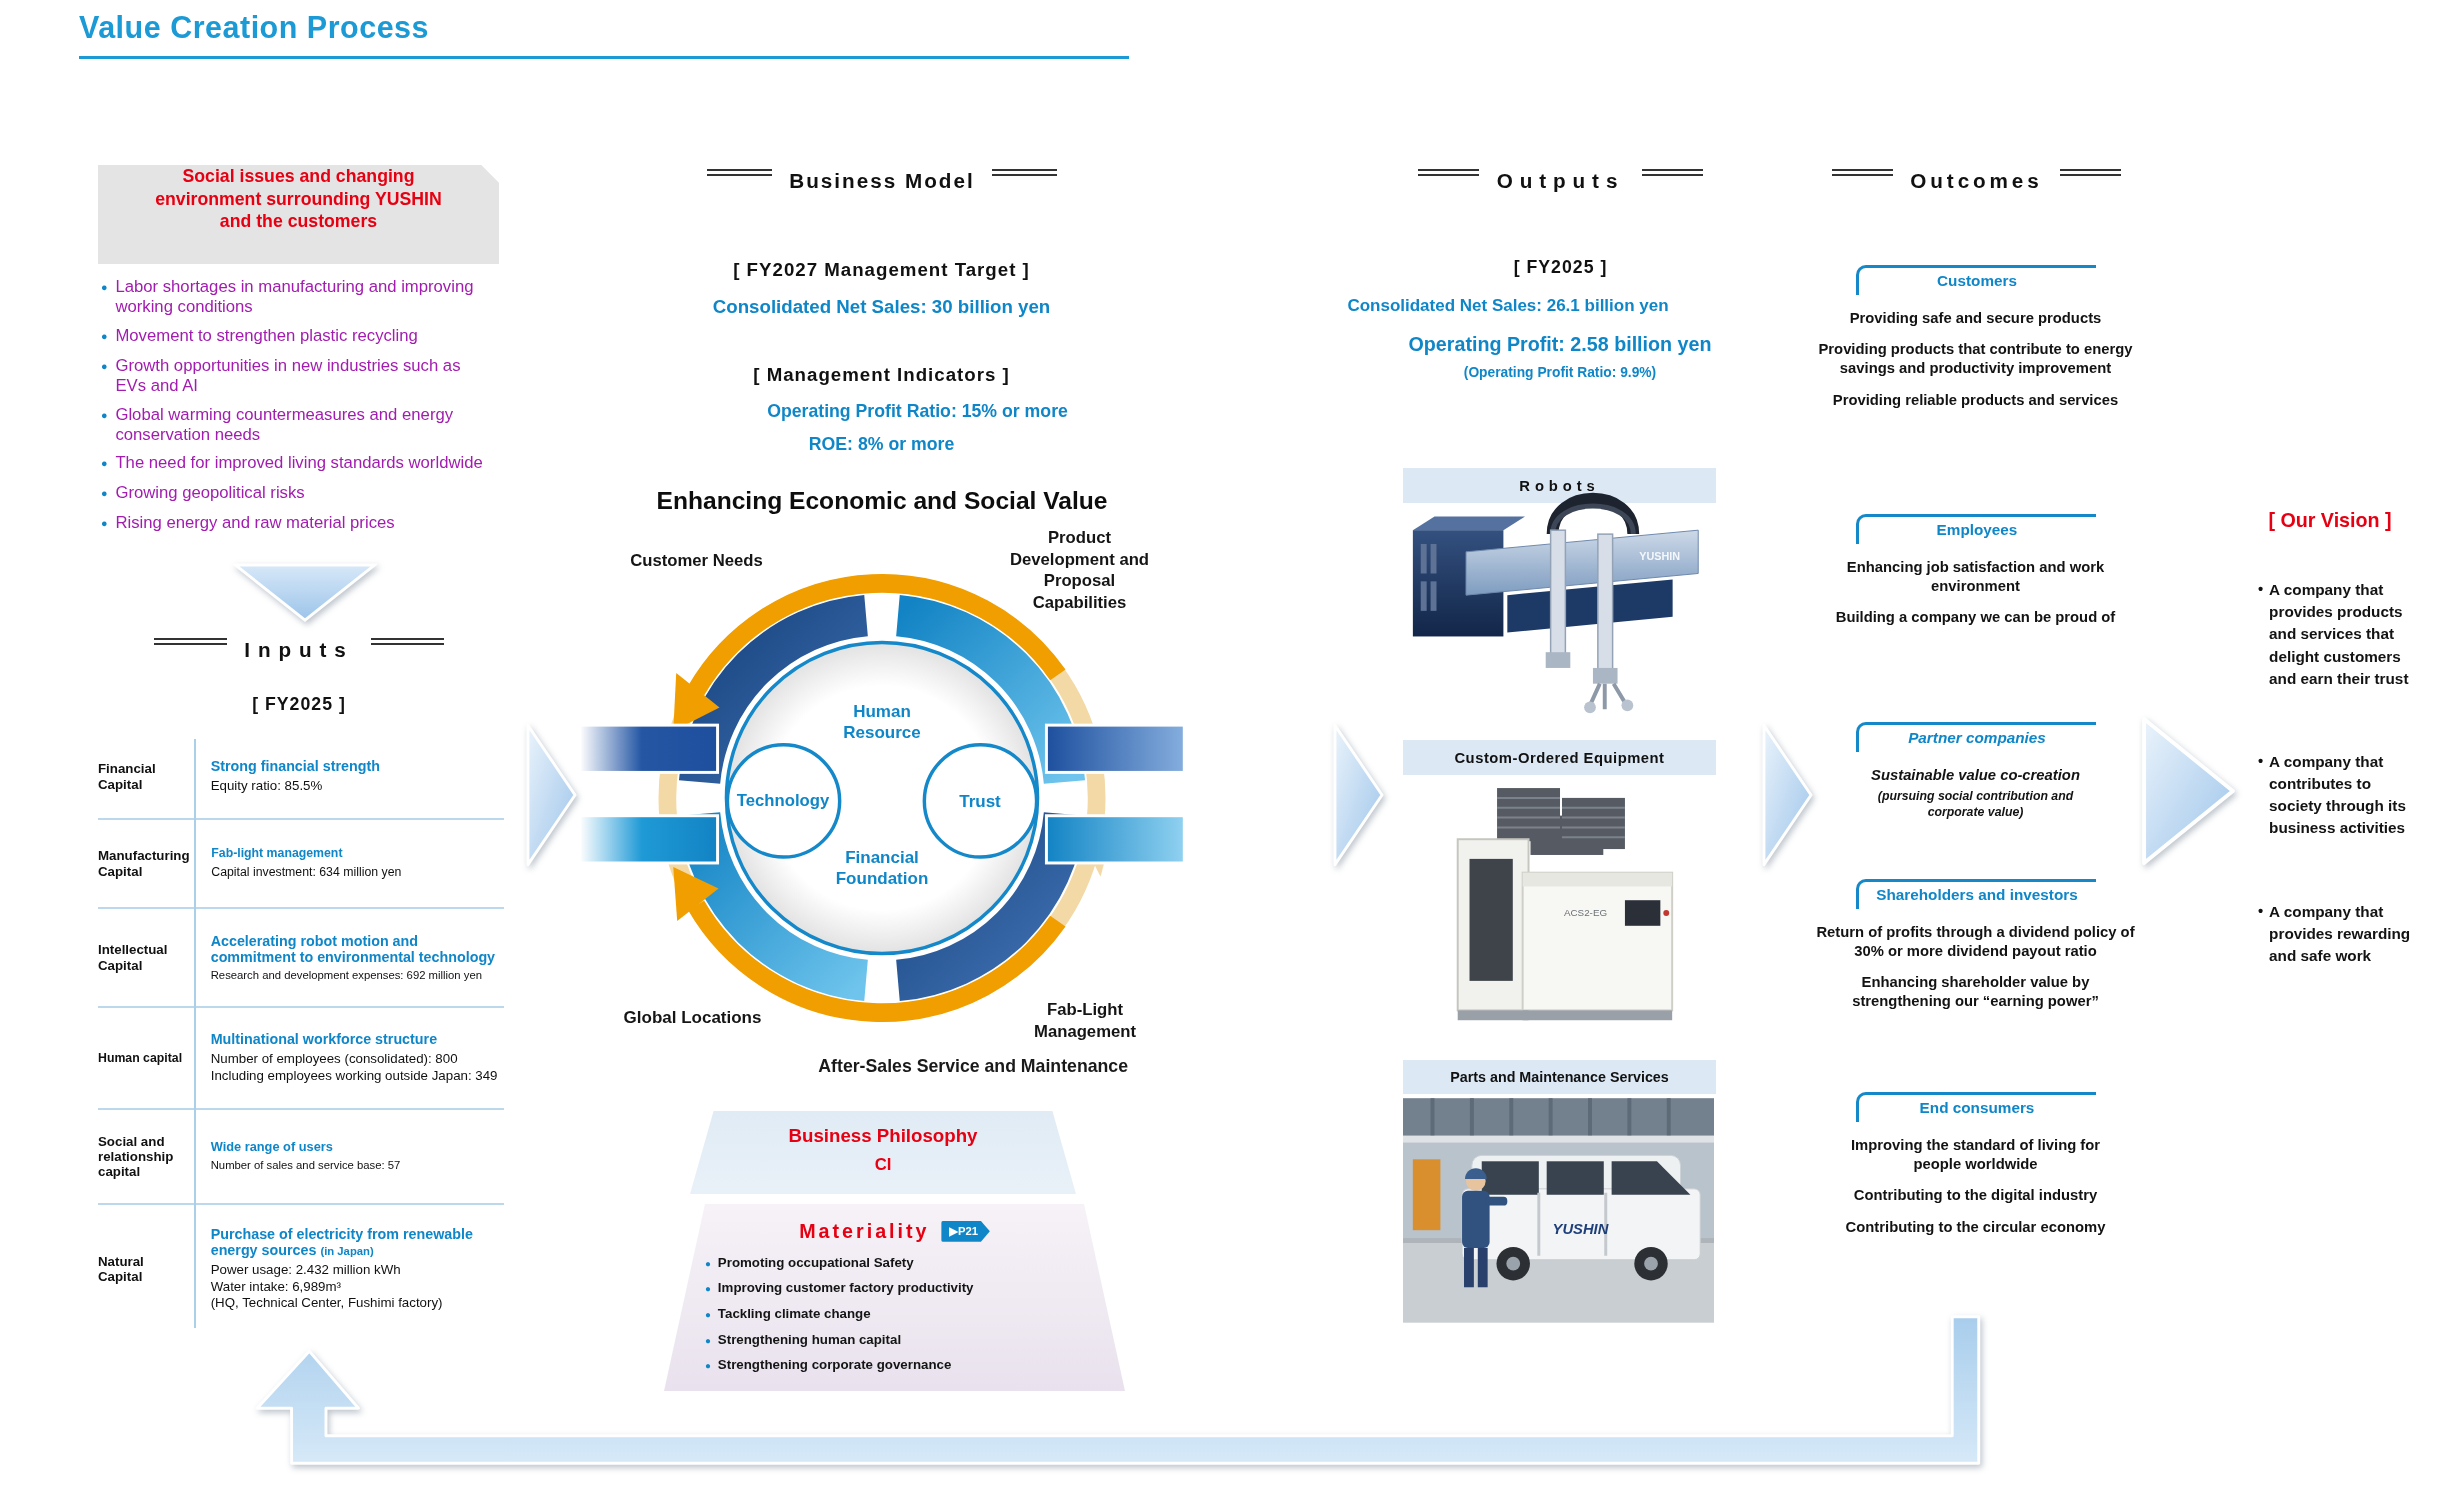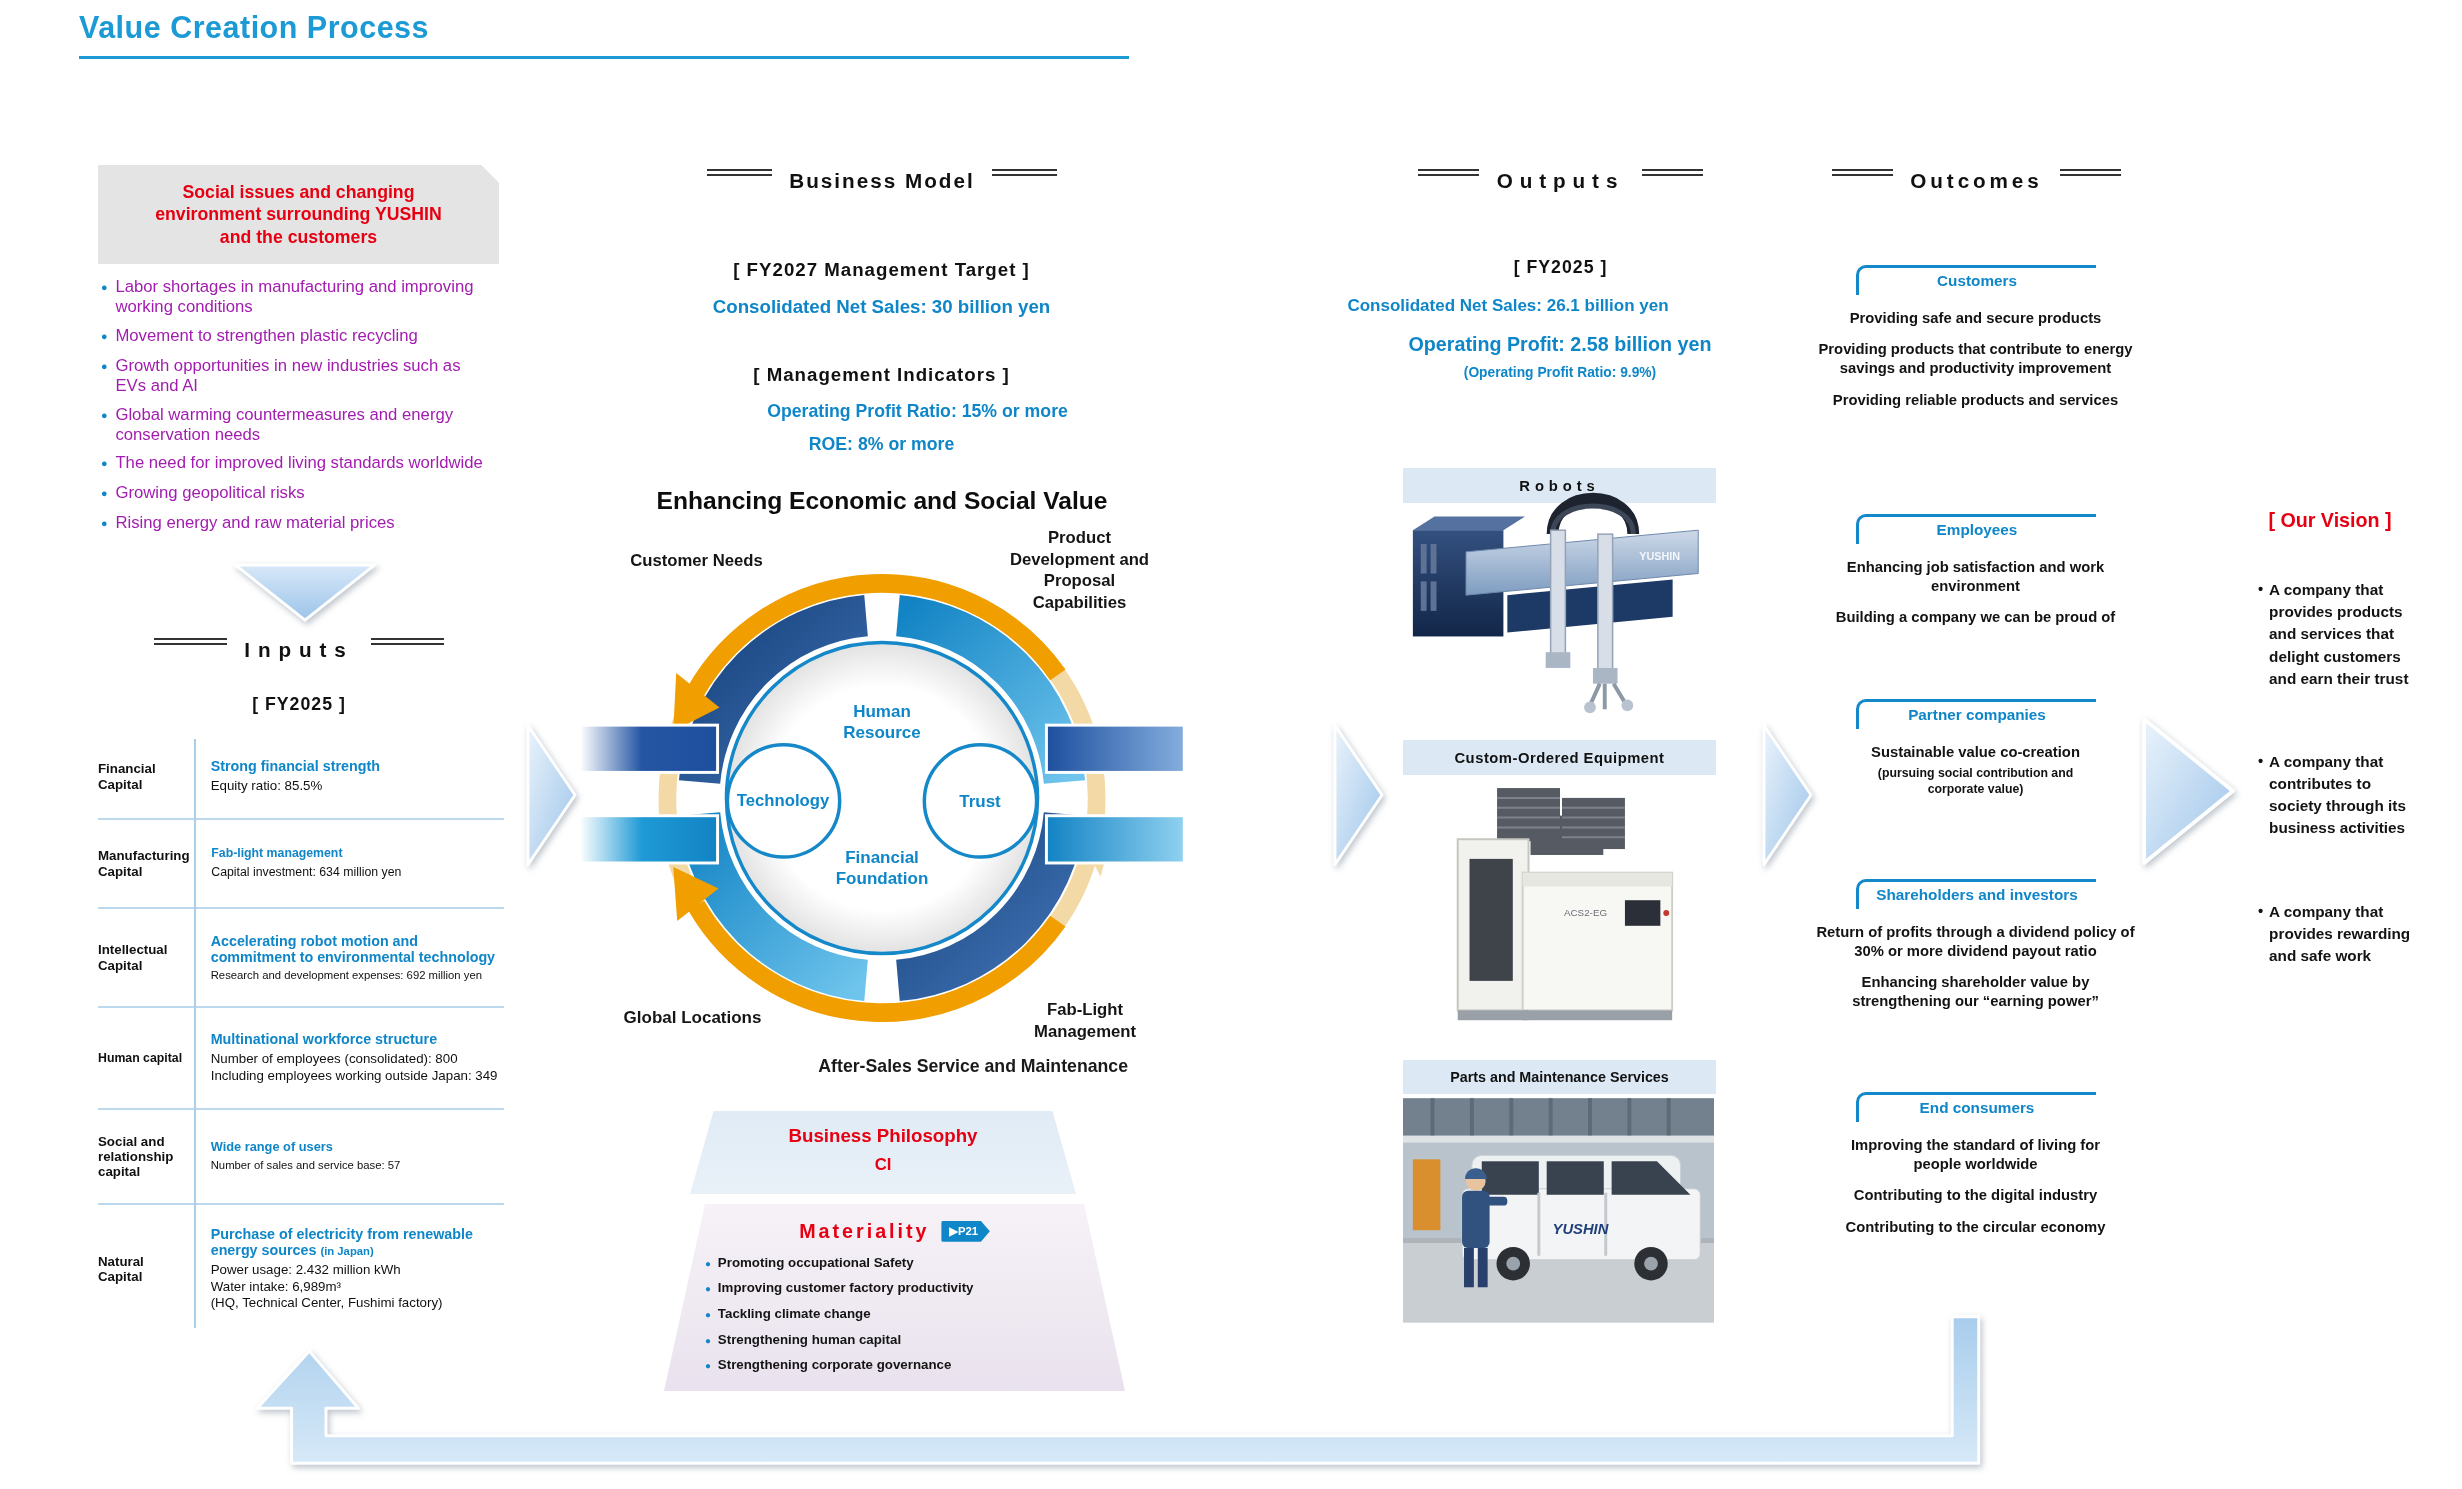--- a/index.html
+++ b/index.html
@@ -7,21 +7,21 @@
         font-family:"Liberation Sans",sans-serif;color:#111;}
   .abs{position:absolute;}
   .ctr{text-align:center;}
 
   
   .page-title{font-size:30.5px;font-weight:600;color:#1b9ad5;letter-spacing:0.5px;}
   .title-rule{height:3px;background:#1b9ad5;}
 
   
   .social-box{background:#e4e4e4;clip-path:polygon(0 0,calc(100% - 17.7px) 0,100% 17.7px,100% 100%,0 100%);
-      display:flex;align-items:center;justify-content:center;}
+      display:flex;align-items:flex-start;justify-content:center;}
   .social-box p{margin:0;width:315px;text-align:center;color:#e60012;font-weight:bold;font-size:17.7px;line-height:1.28;}
   .blist{list-style:none;margin:0;padding:0;}
   .blist li{display:flex;margin:0 0 8.9px 0;}
   .blist .dot{color:#0f86c8;font-size:10.8px;line-height:19.7px;margin:1px 7.9px 0 0;flex:0 0 auto;}
   .blist .txt{font-weight:normal;font-size:16.7px;line-height:1.2;color:#a21caf;max-width:379px;}
 
   
   .sec-head{display:flex;justify-content:center;gap:17.7px;}
   .hline{height:6.9px;border-top:2px solid #333;border-bottom:2px solid #333;box-sizing:border-box;flex:0 0 auto;}
   .sec-title{font-weight:bold;font-size:20.7px;color:#111;white-space:nowrap;}
@@ -451,21 +451,21 @@
   <div class="abs outcome-group" style="left:1801px;top:500px;">
     <div class="bracket">
         <div class="gtitle">Employees</div>
       </div>
     <div class="gitems">
       <div class="gitem" style="max-width:276px;margin-left:auto;margin-right:auto;">Enhancing job satisfaction and work environment</div>
       <div class="gitem">Building a company we can be proud of</div>
     </div>
   </div>
 
-  <div class="abs outcome-group" style="left:1801px;top:685px;">
+  <div class="abs outcome-group" style="left:1801px;top:708px;font-style:italic;">
     <div class="bracket">
         <div class="gtitle">Partner companies</div>
       </div>
     <div class="gitems">
       <div class="gitem">Sustainable value co-creation</div>
       <div class="gitem small" style="max-width:246px;margin-left:auto;margin-right:auto;">(pursuing social contribution and corporate value)</div>
     </div>
   </div>
 
   <div class="abs outcome-group" style="left:1801px;top:865px;">

